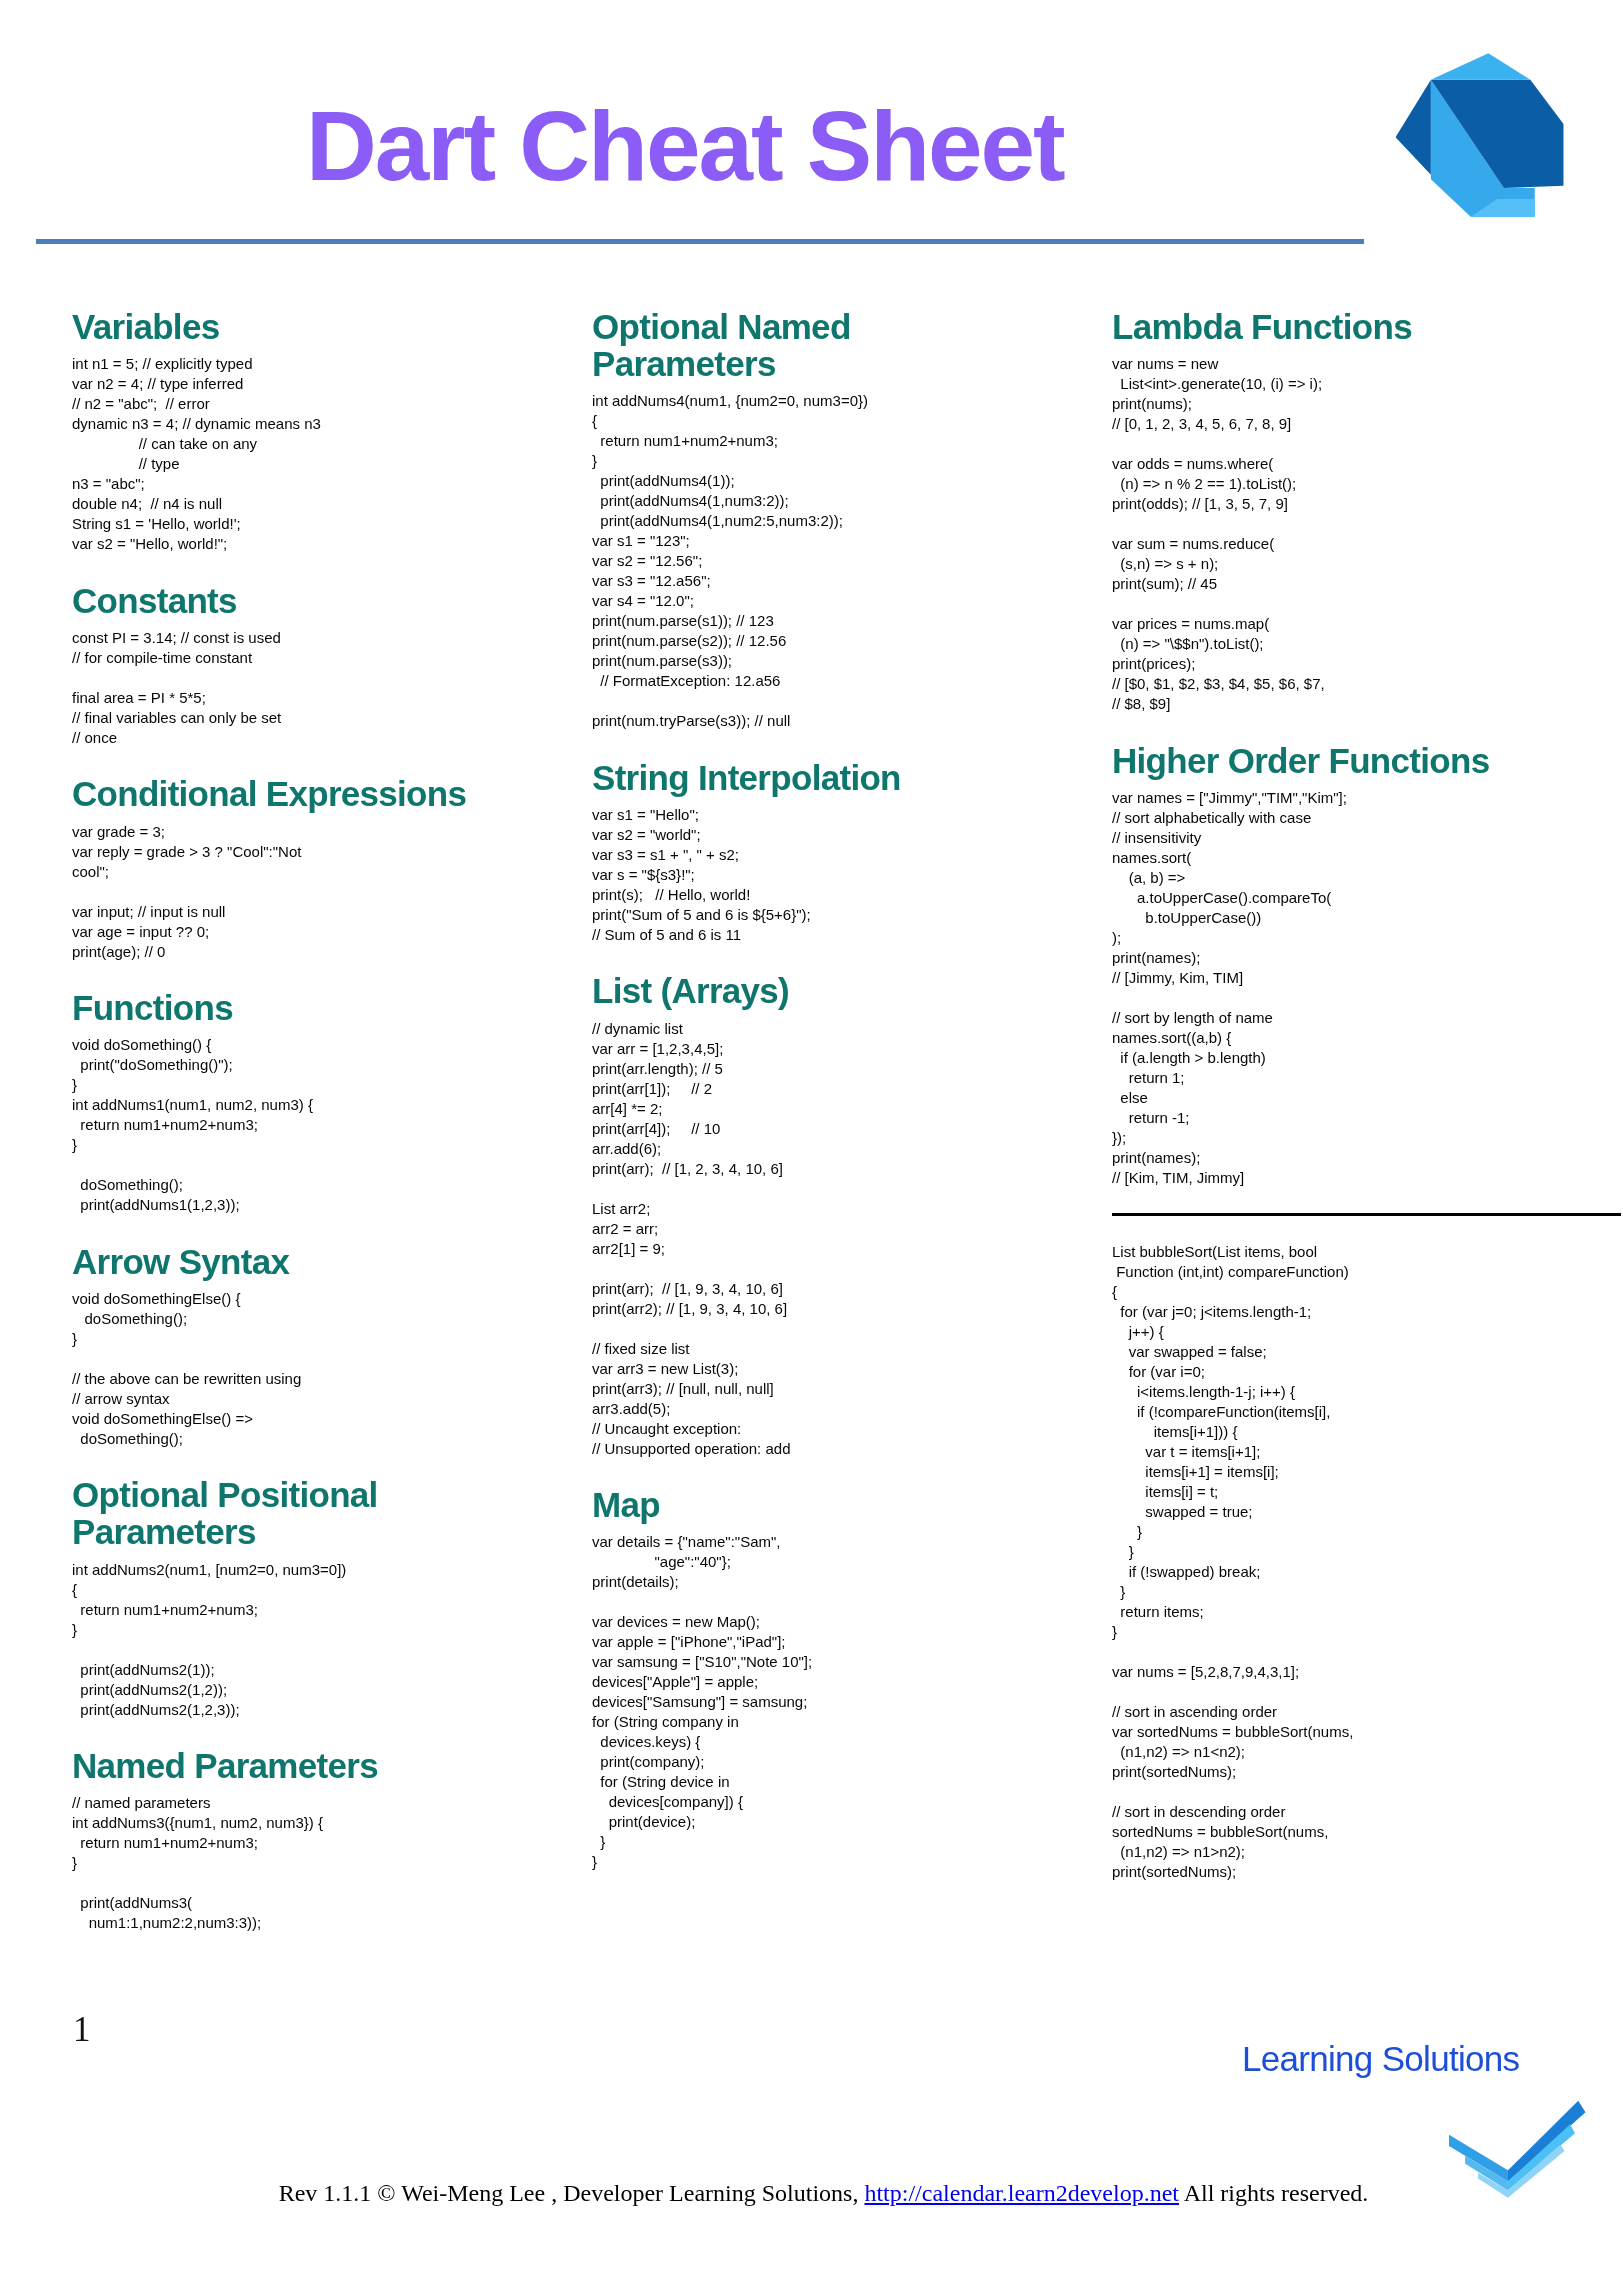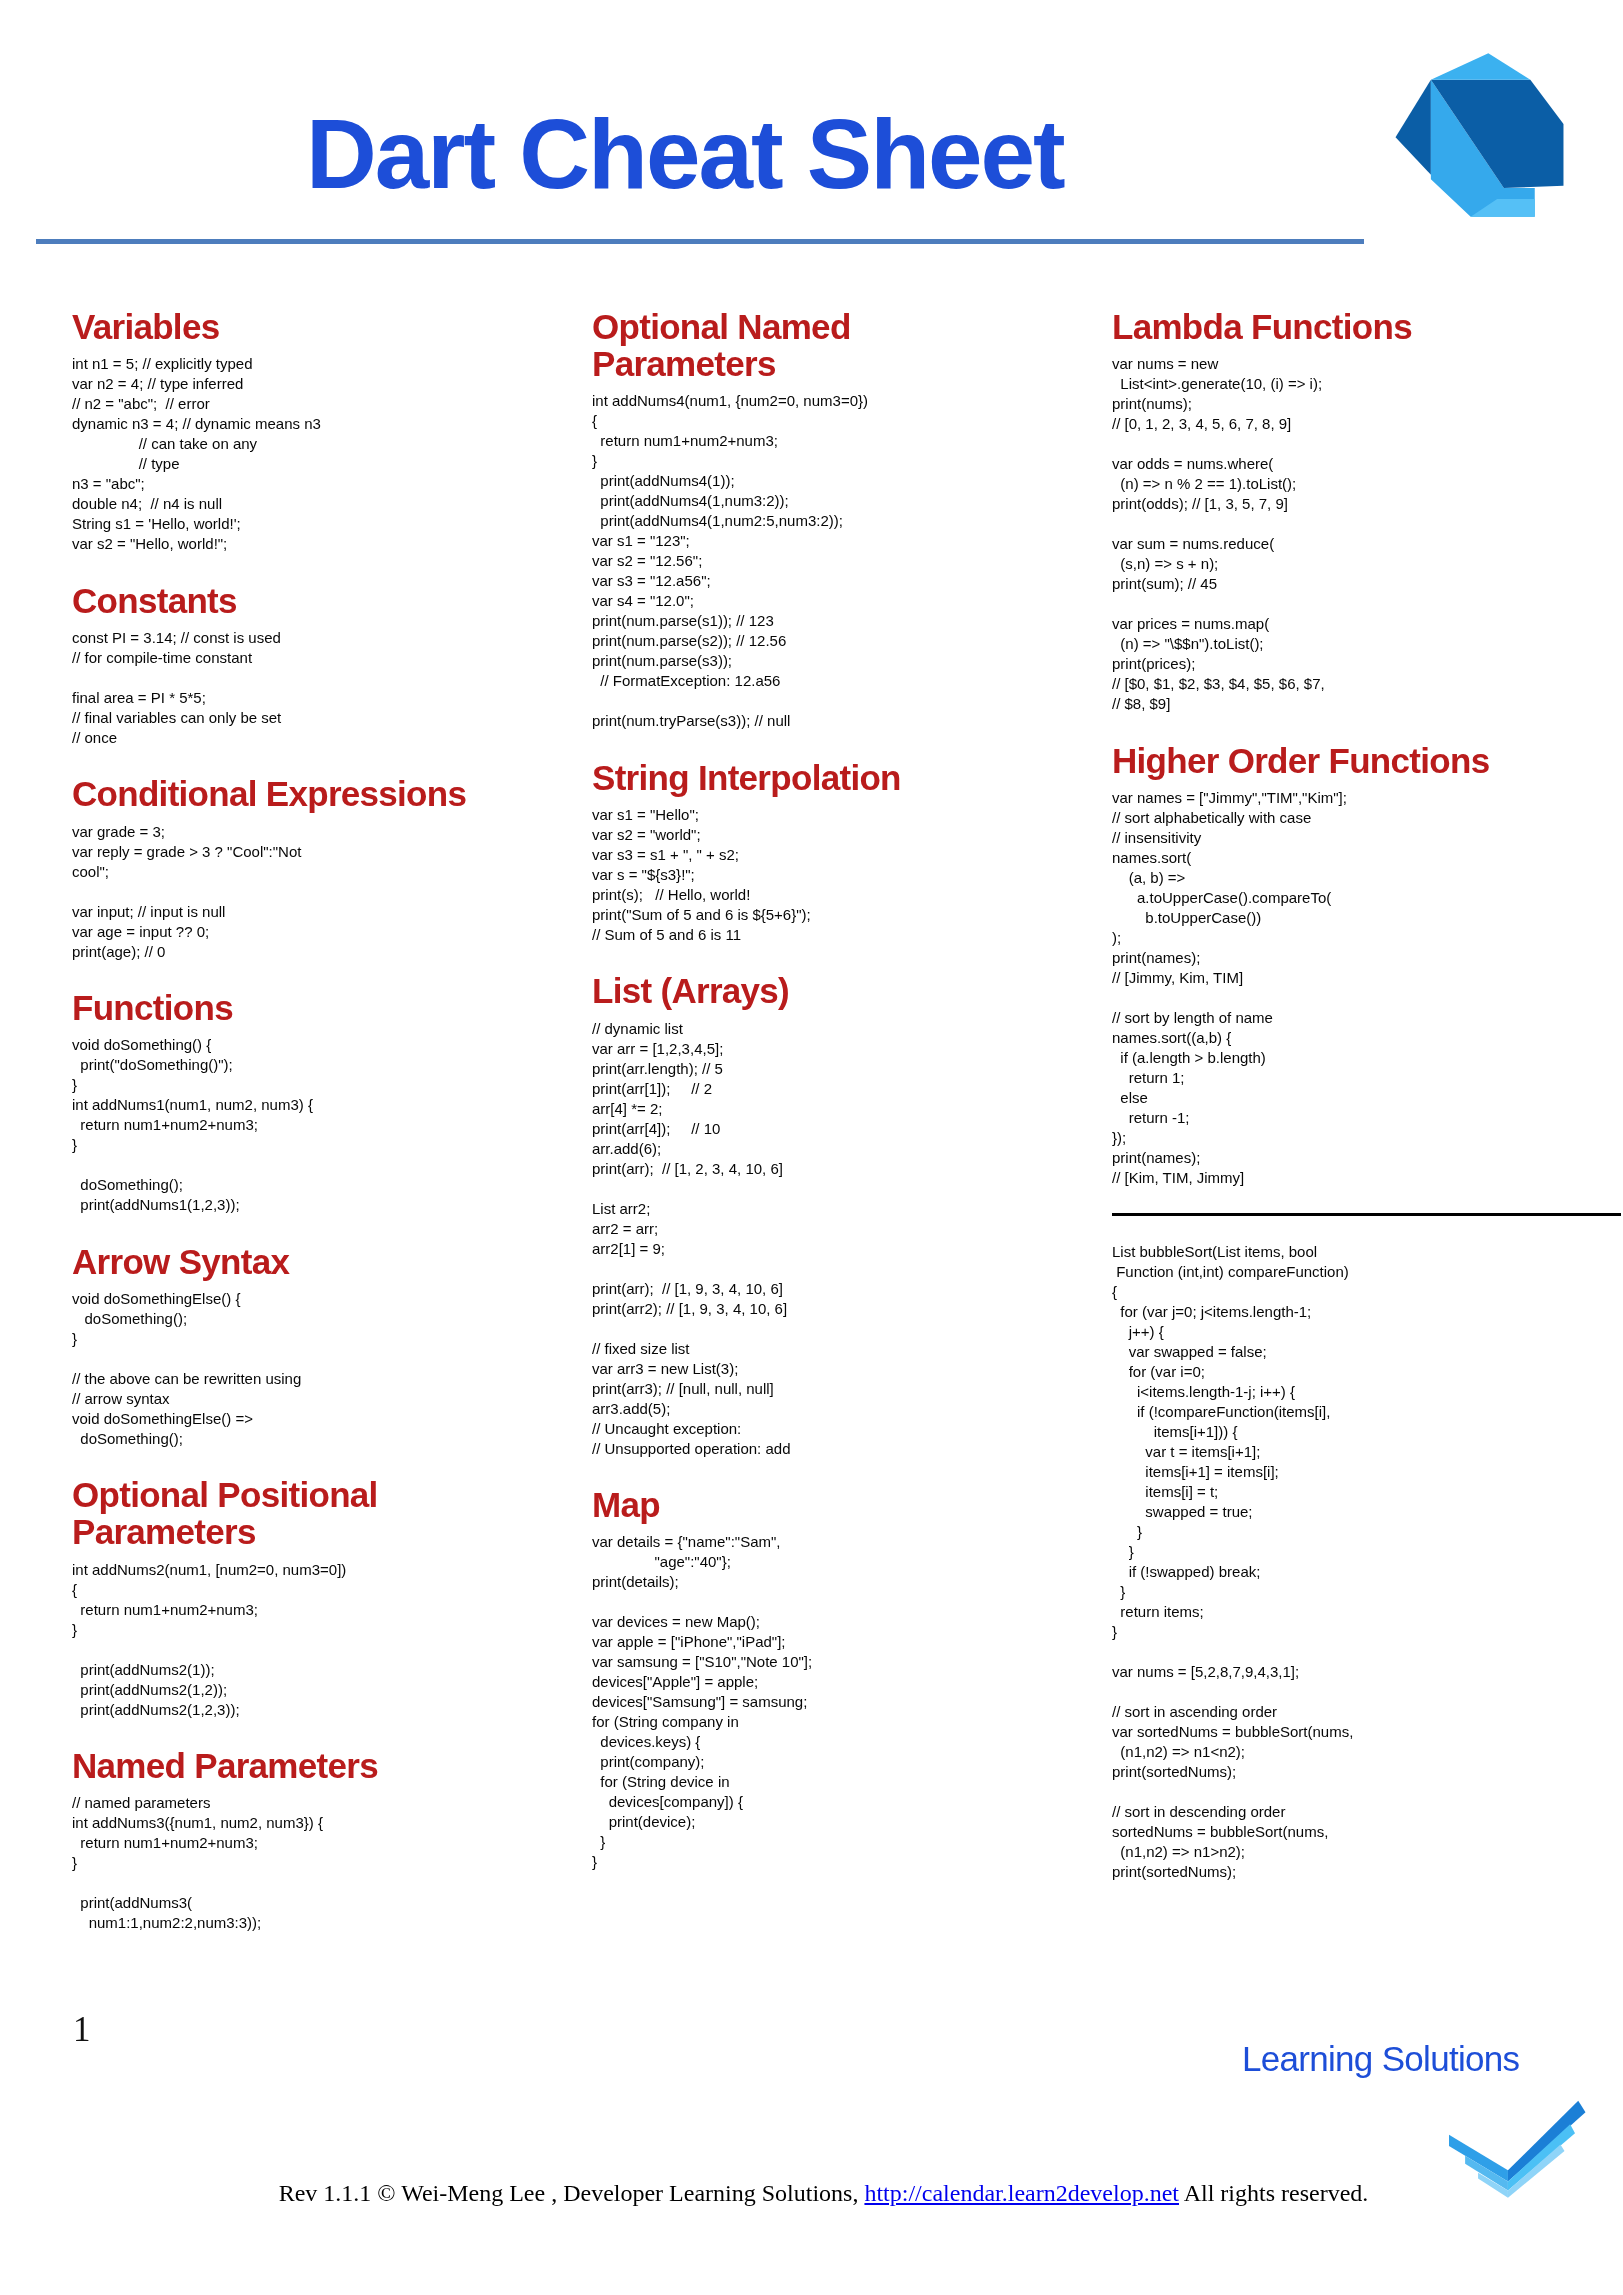--- a/index.html
+++ b/index.html
@@ -5,41 +5,41 @@
   html, body { margin: 0; padding: 0; }
   body {
     width: 1623px; height: 2295px;
     position: relative;
     background: #ffffff;
     font-family: "Liberation Sans", sans-serif;
     color: #000;
     overflow: hidden;
   }
   .page-title {
-    position: absolute; left: 306px; top: 98px;
+    position: absolute; left: 306px; top: 90px;
     font-size: 98px; font-weight: bold;
-    color: #1d4ed8; letter-spacing: -2px;
+    color: #8b5cf6; letter-spacing: -2px;
     white-space: nowrap;
   }
   .title-rule {
     position: absolute; left: 36px; top: 239px;
     width: 1328px; height: 4.6px;
     background: #4d7dbd;
   }
   .dart-logo {
     position: absolute; left: 1369px; top: 44px;
     width: 221px; height: 204px;
   }
   .col { position: absolute; top: 308px; width: 509px; }
   .col-1 { left: 72px; }
   .col-2 { left: 592px; }
   .col-3 { left: 1112px; }
   .sec h2 {
     font-size: 35px; line-height: 37px;
-    font-weight: bold; color: #b91c1c;
+    font-weight: bold; color: #0f766e;
     letter-spacing: -0.7px;
     margin: 27.5px 0 9.2px 0;
     white-space: pre-line;
   }
   .sec:first-child h2 { margin-top: 0; }
   .sec pre.code {
     font-family: Liberation Sans, sans-serif;
     font-size: 15px; line-height: 20px;
     color: #070707;
     margin: 0; white-space: pre;

